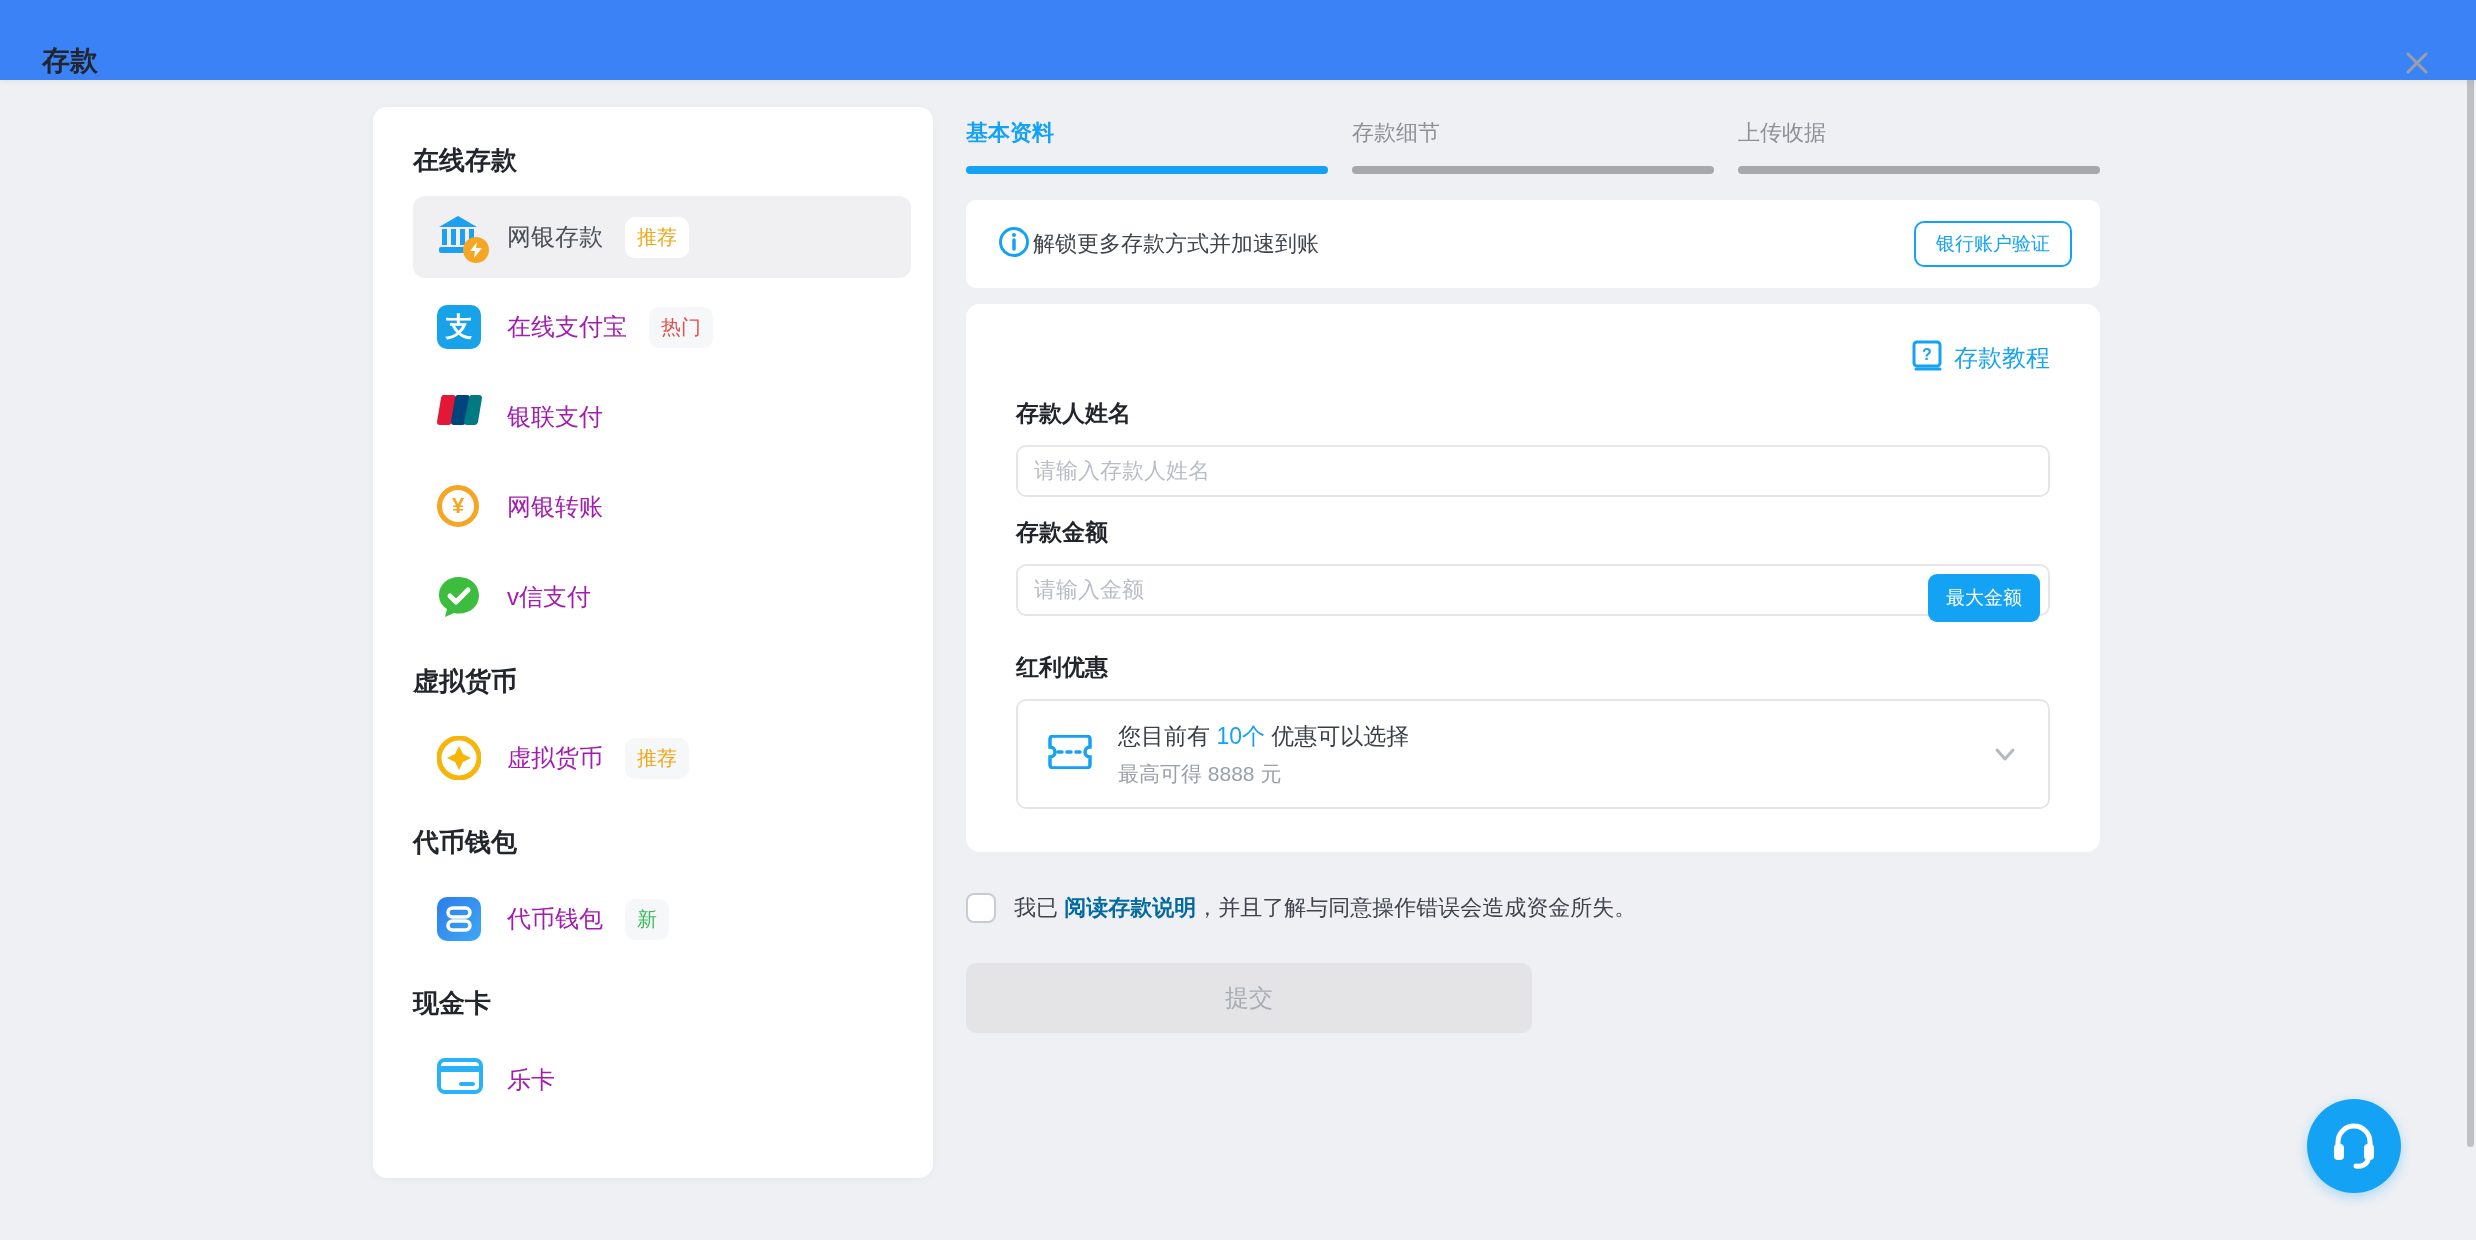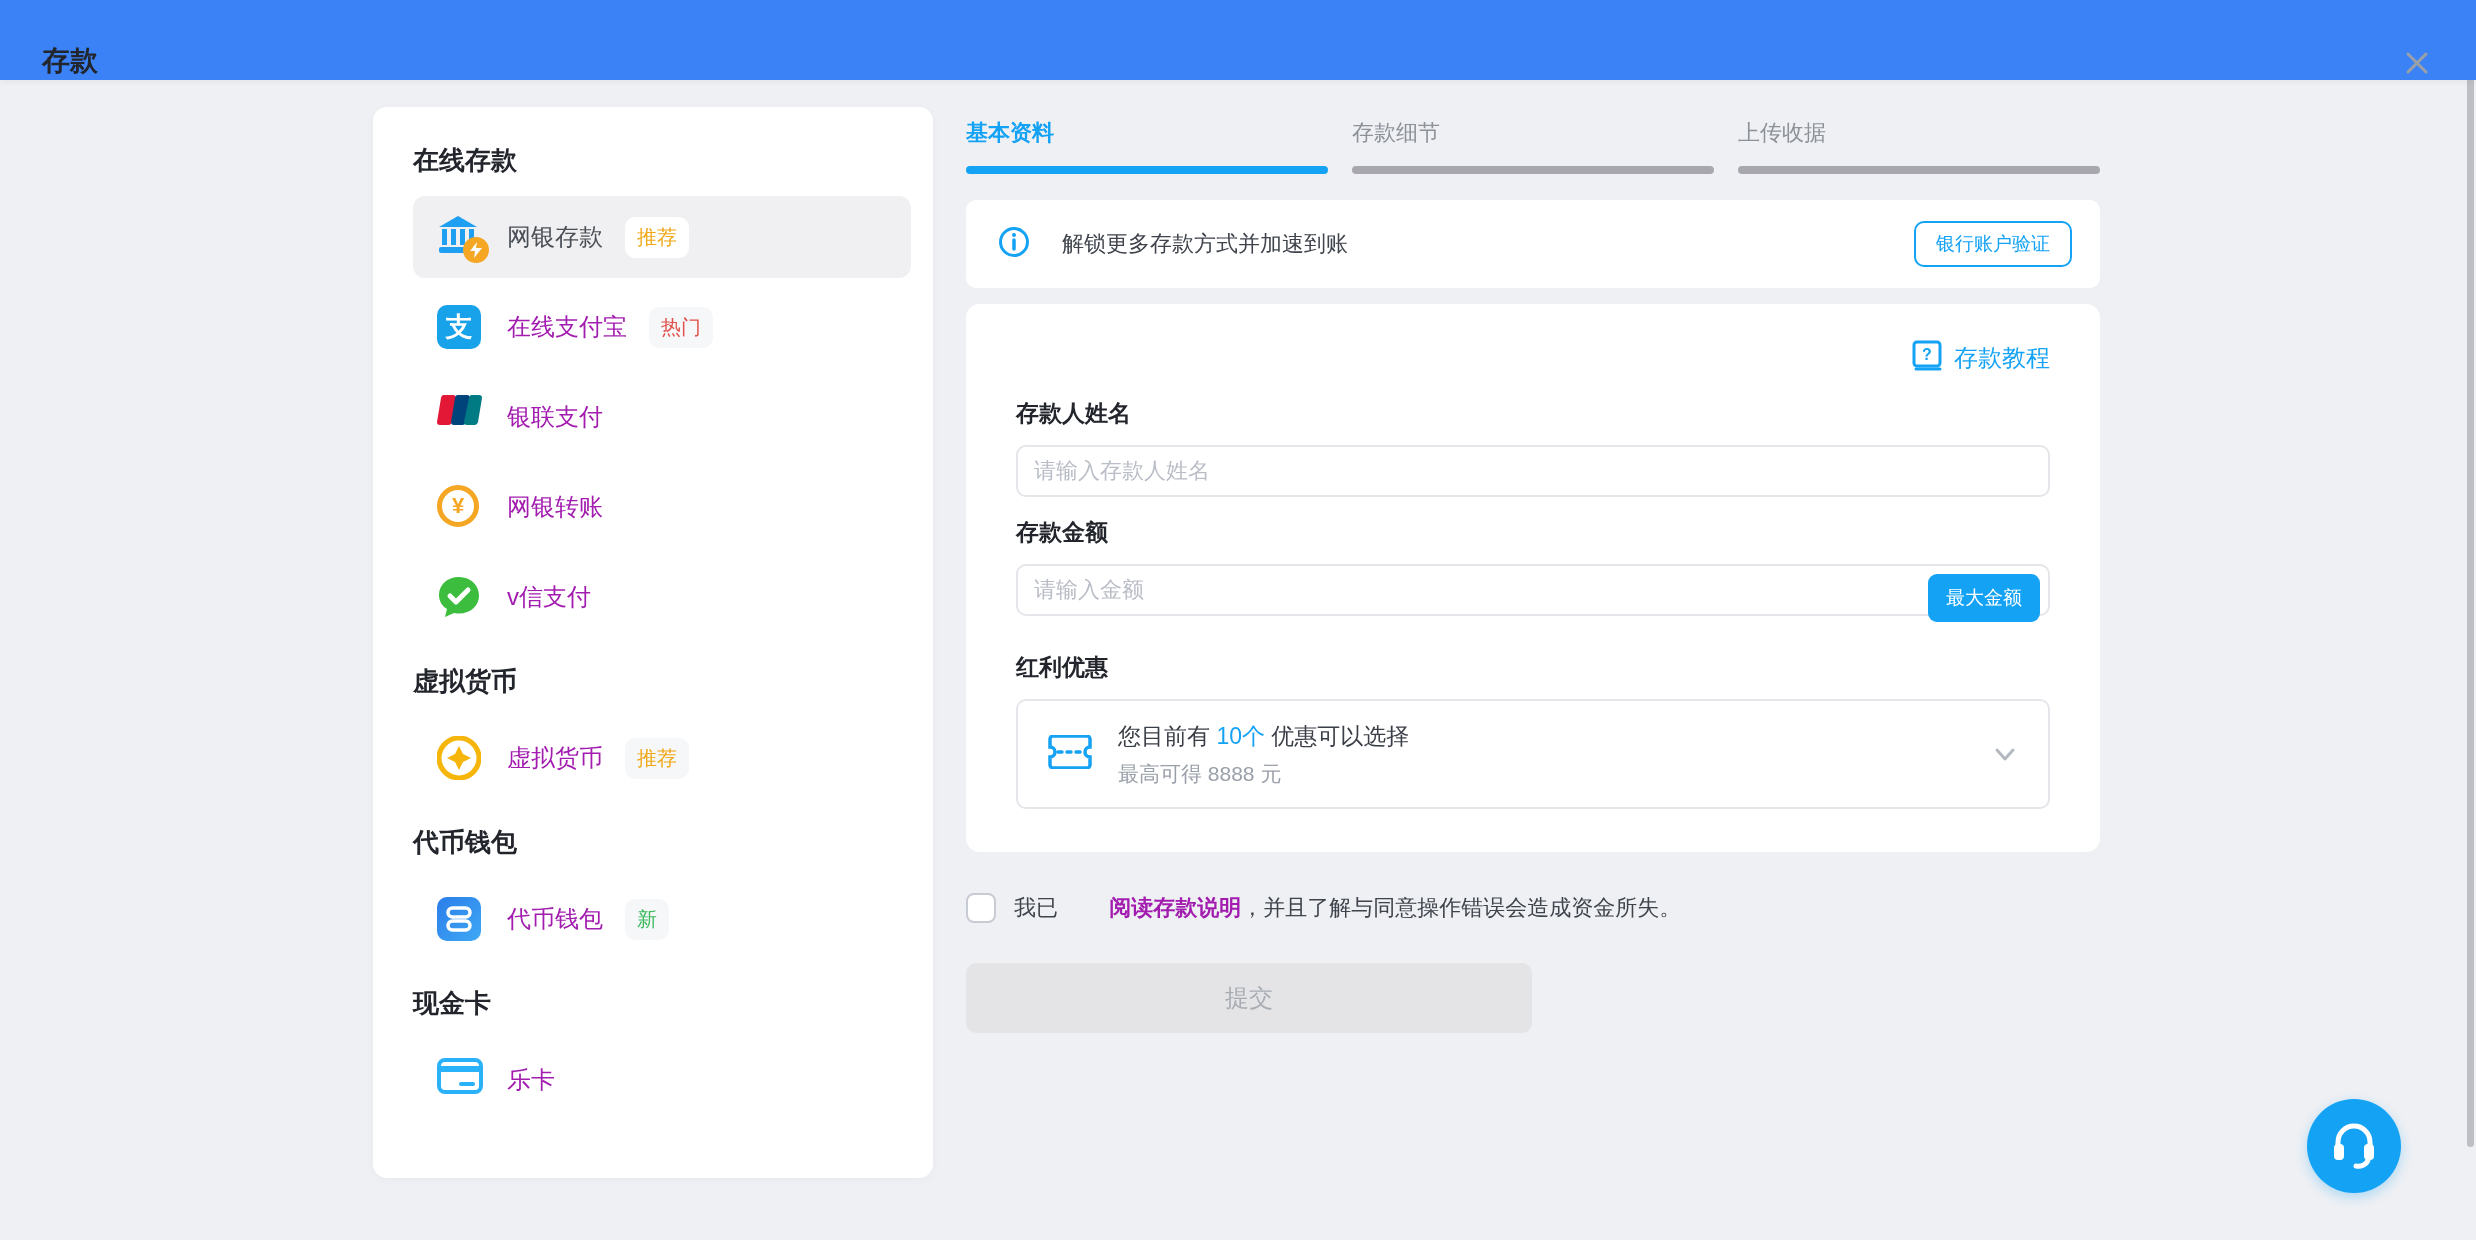--- a/index.html
+++ b/index.html
@@ -34,21 +34,21 @@
   .tabs { position:absolute; left:966px; top:118px; width:1134px; display:flex; gap:24px; }
   .tab { width:362px; cursor:pointer; }
   .tab-label { font-size:22px; color:#8d9198; margin-bottom:18px; }
   .tab.active .tab-label { color:#14a2f5; font-weight:bold; }
   .tab-bar { height:8px; border-radius:4px; background:#a7a7ad; }
   .tab.active .tab-bar { background:#14a2f5; }
 
   .notice { position:absolute; left:966px; top:200px; width:1134px; height:88px; background:#ffffff;
             border-radius:10px; display:flex; align-items:center; justify-content:space-between;
             padding:0 28px 0 32px; }
-  .notice-left { display:flex; align-items:center; gap:32px; }
+  .notice-left { display:flex; align-items:center; gap:3px; }
   .notice-text { font-size:22px; color:#3f444c; }
   .verify-btn { height:46px; padding:0 20px; border:2px solid #14a2f5; border-radius:10px;
                 background:#ffffff; color:#14a2f5; font-size:19px; display:flex; align-items:center;
                 cursor:pointer; font-family:inherit; }
 
   .form-card { position:absolute; left:966px; top:304px; width:1134px; height:548px; background:#ffffff;
                border-radius:14px; padding:34px 50px 0 50px; }
   .tutorial-row { display:flex; justify-content:flex-end; align-items:center; gap:12px; height:40px; cursor:pointer; }
   .tutorial-text { font-size:24px; color:#14a2f5; }
   .field-label { font-size:23px; font-weight:bold; color:#22252b; margin:20px 0 16px 0; }
@@ -64,21 +64,21 @@
                   display:flex; align-items:center; padding:0 30px; cursor:pointer; }
   .bonus-texts { margin-left:26px; flex:1; }
   .bonus-main { font-size:23px; color:#3a3f47; margin-bottom:8px; }
   .bonus-count { color:#14a2f5; }
   .bonus-sub { font-size:21px; color:#9aa0a9; }
   .chevron { width:26px; height:26px; }
 
   .agreement { position:absolute; left:966px; top:893px; display:flex; align-items:center; gap:18px; }
   .checkbox { width:30px; height:30px; border:2px solid #c7cbd3; border-radius:8px; background:#ffffff; cursor:pointer; flex:0 0 30px; }
   .agreement-text { font-size:22px; color:#3f444c; }
-  .agreement-link { color:#a21caf; font-weight:bold; cursor:pointer;margin-left:45px; }
+  .agreement-link { color:#0369a1; font-weight:bold; cursor:pointer; }
 
   .submit-btn { position:absolute; left:966px; top:963px; width:566px; height:70px; background:#e4e4e7;
                 color:#a8acb3; font-size:24px; border:none; border-radius:10px; font-family:inherit; }
 
   .fab { position:absolute; left:2307px; top:1099px; width:94px; height:94px; border-radius:50%;
          background:#14a2f5; display:flex; align-items:center; justify-content:center; cursor:pointer;
          box-shadow:0 4px 12px rgba(20,162,245,.3); }
 
   .scrollbar-thumb { position:absolute; right:2px; top:72px; width:7px; height:1075px;
                      background:#bdbfc5; border-radius:4px; }

